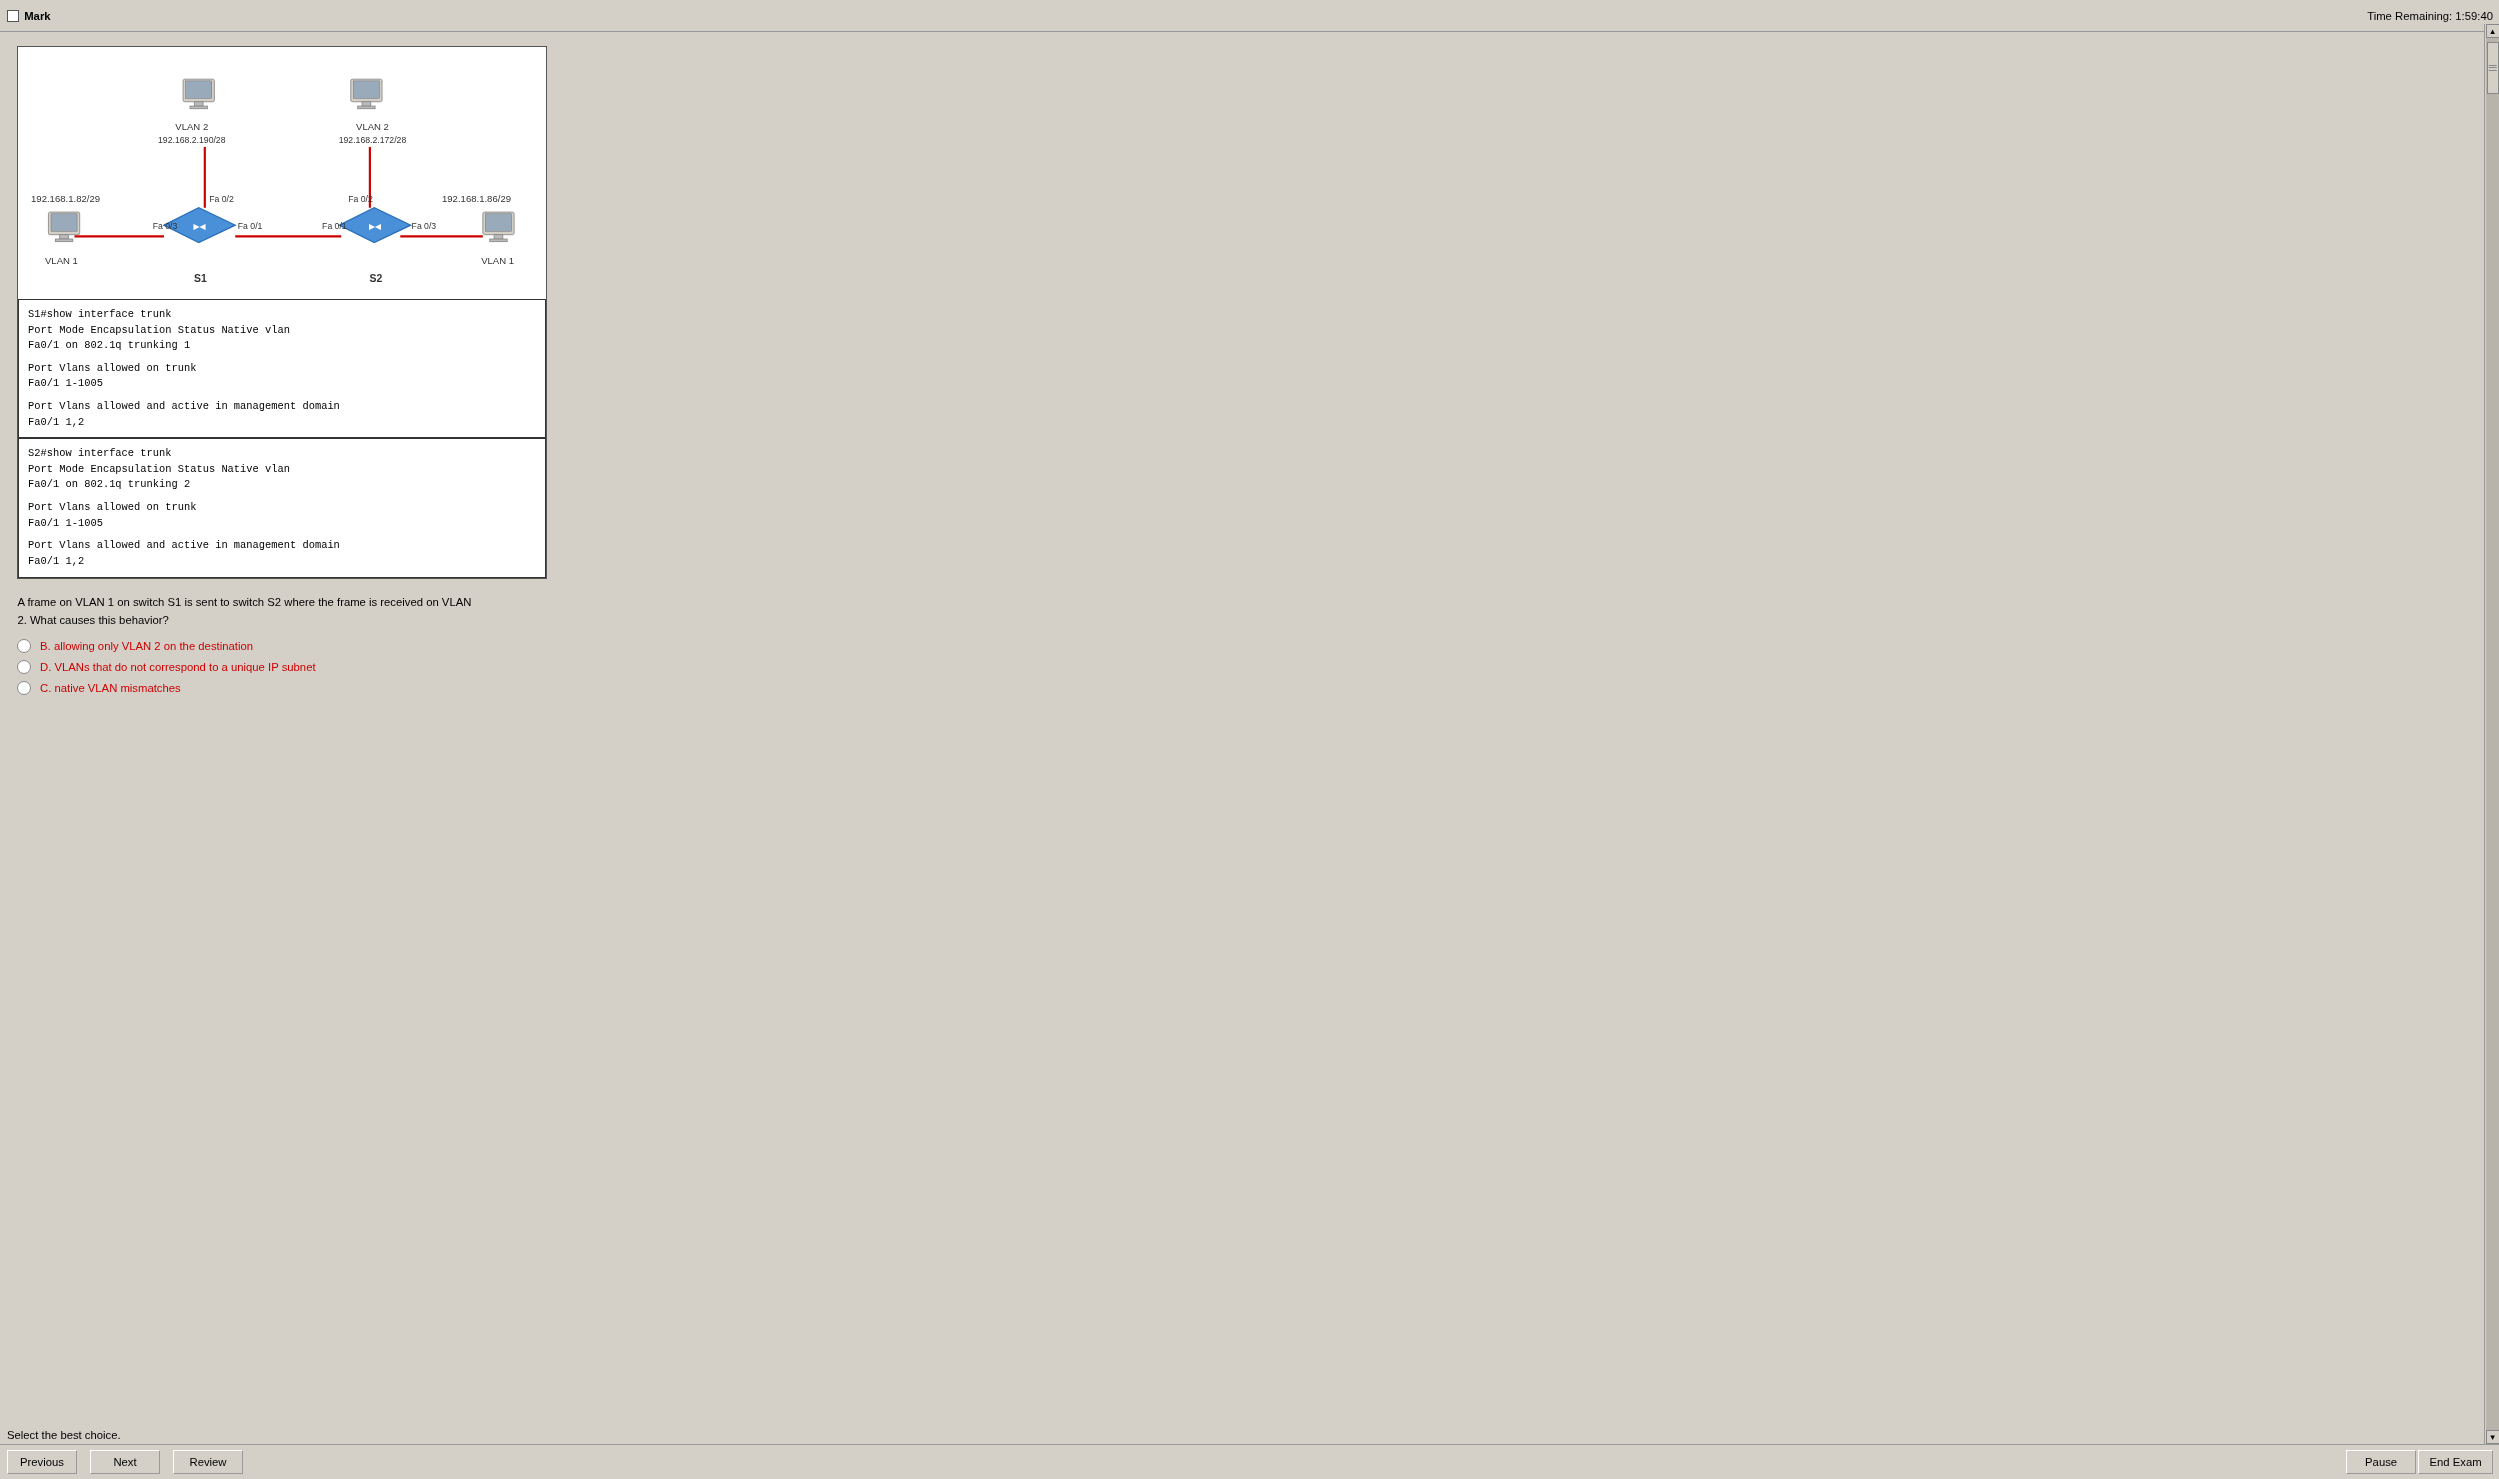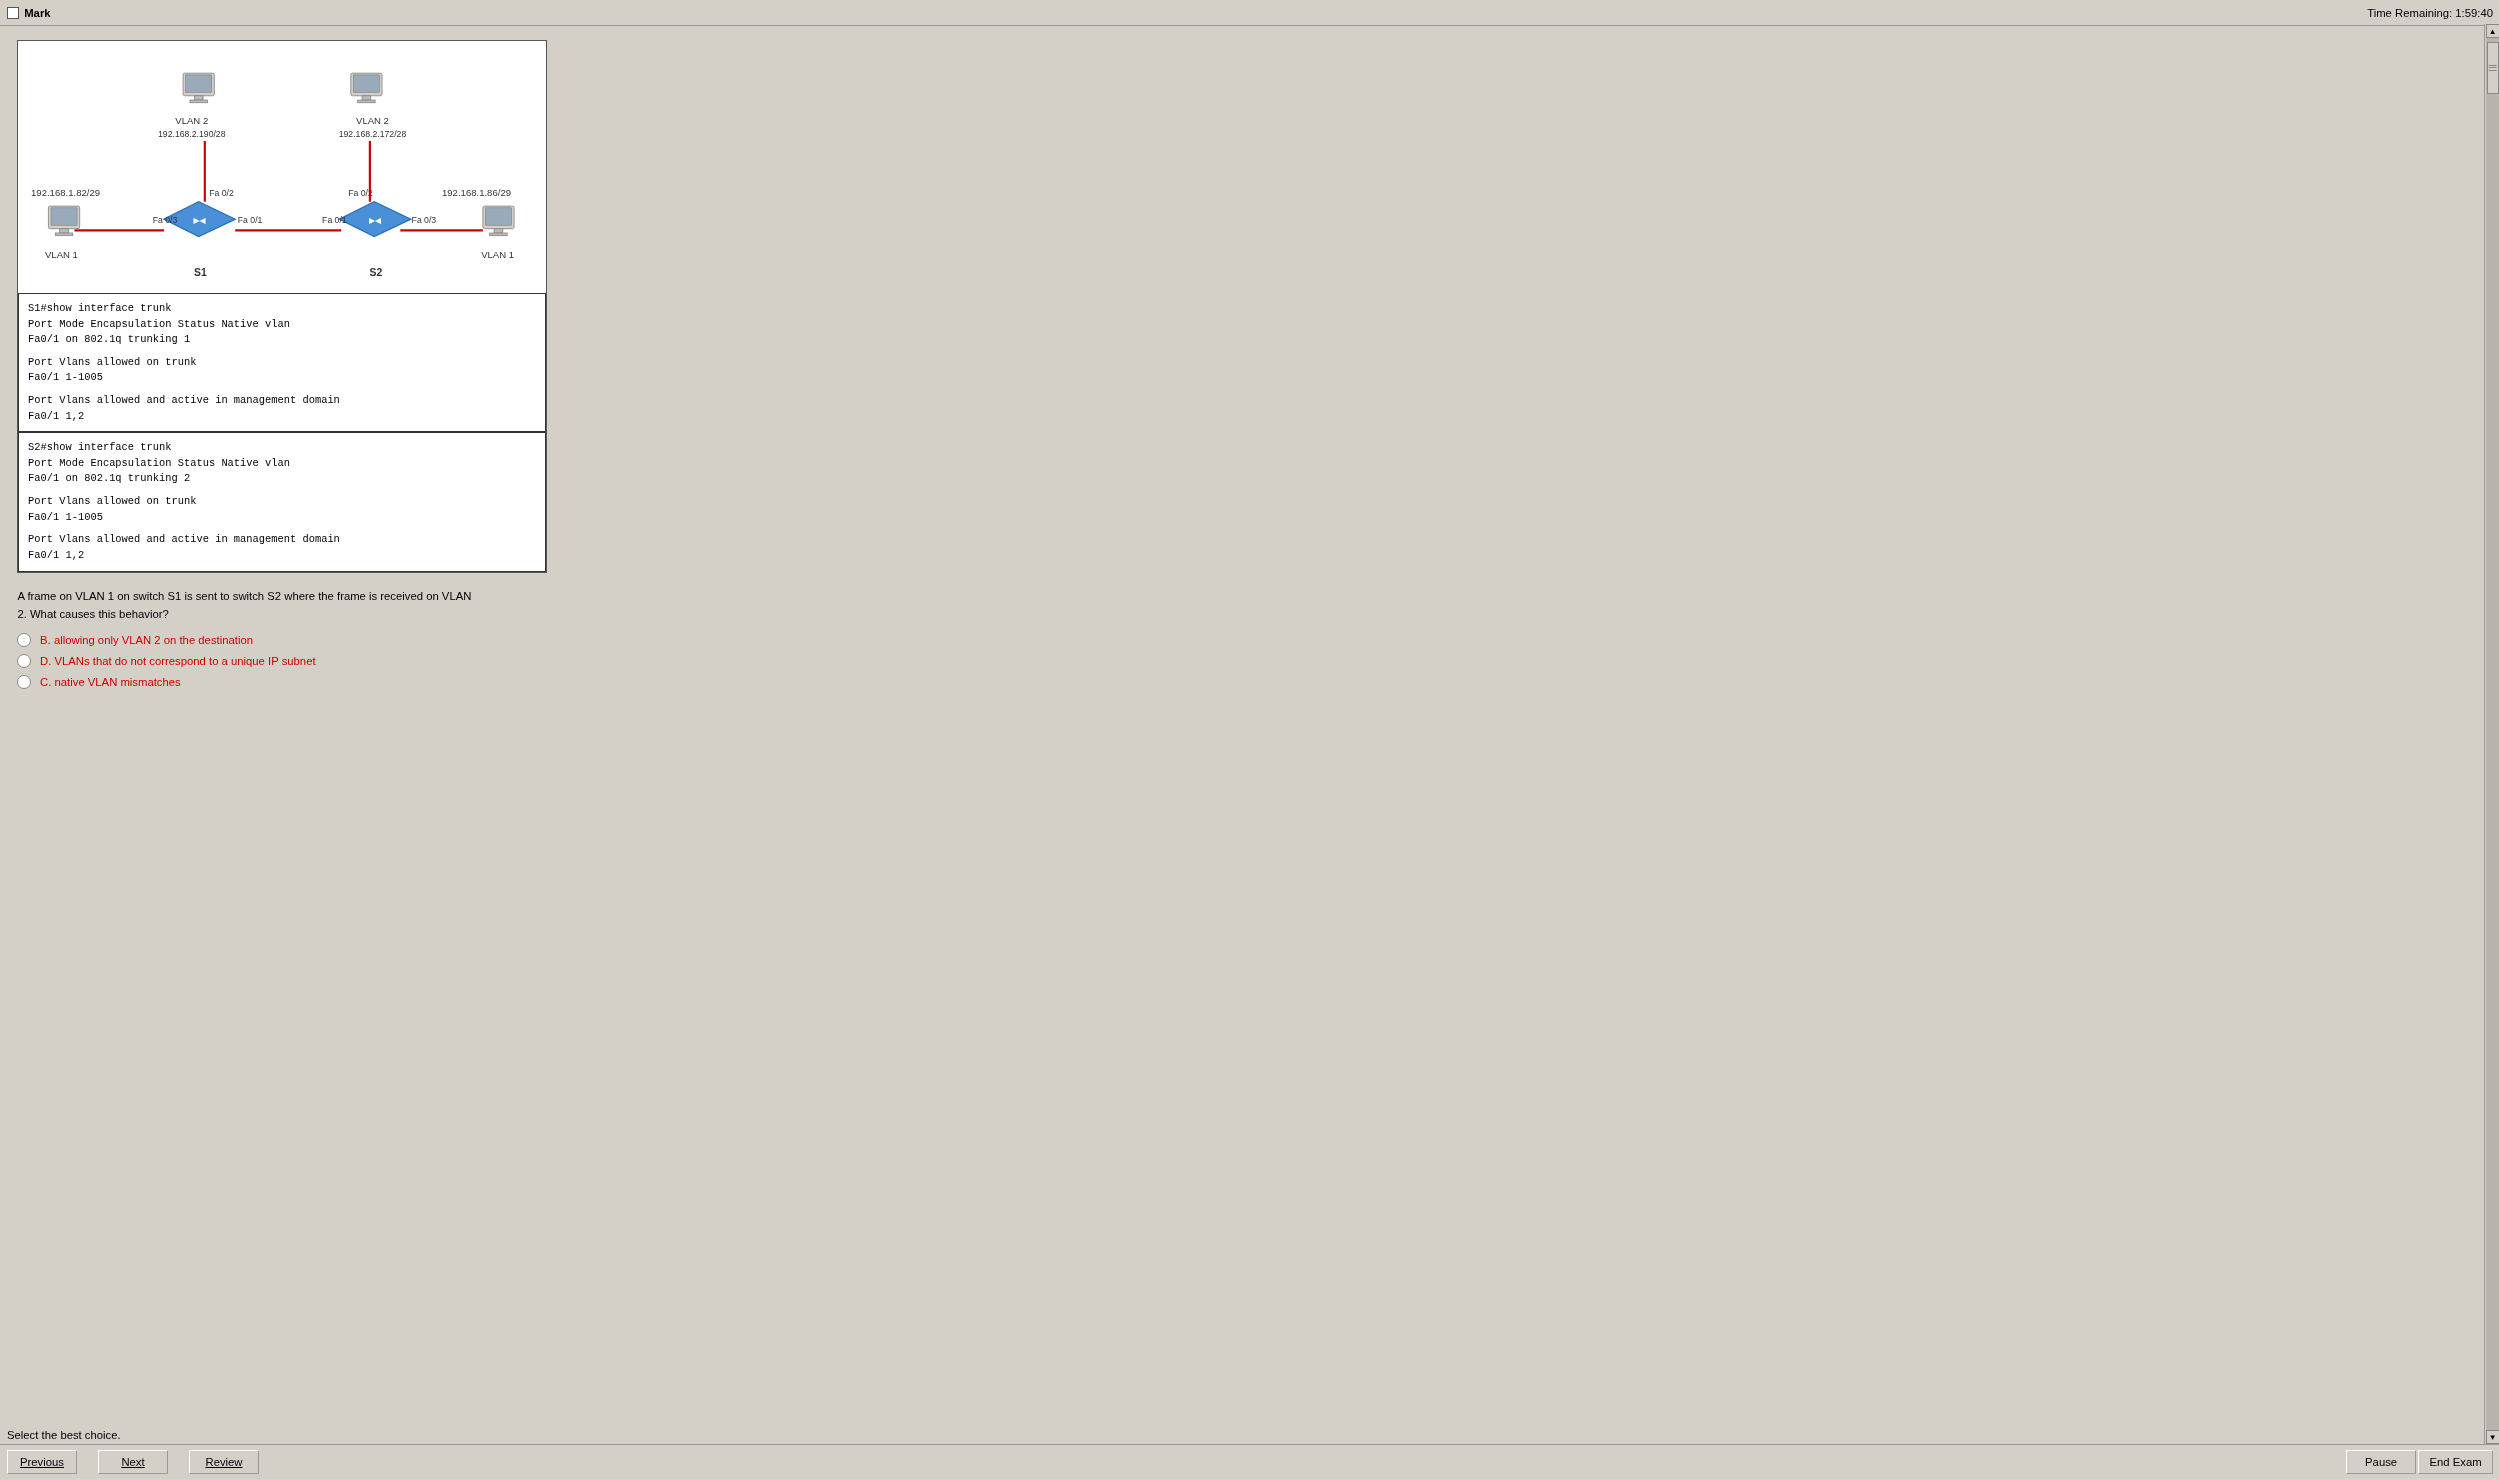--- a/index.html
+++ b/index.html
@@ -14,21 +14,21 @@
     }
 
     
     .title-bar {
       display: flex;
       justify-content: space-between;
       align-items: center;
       background: #d4d0c8;
       border-bottom: 0.9px solid #999;
       padding: 1.7px 7px;
-      height: 26px;
+      height: 32px;
     }
     .title-bar-left {
       display: flex;
       align-items: center;
       gap: 5.2px;
       font-size: 11.3px;
       font-weight: bold;
     }
     .title-bar-right {
       font-size: 11.3px;
@@ -190,22 +190,21 @@
       cursor: pointer;
       padding: 0 10.4px;
     }
     .bottom-buttons-right {
       margin-left: auto;
       display: flex;
       gap: 2px;
     }
     .bottom-buttons-left {
       display: flex;
-      gap: 21px;
-      text-decoration: underline;
+      gap: 13px;
     }
 
     
     .select-text {
       position: absolute;
       bottom: 38px;
       left: 7px;
       font-size: 11.3px;
     }
   </style>

